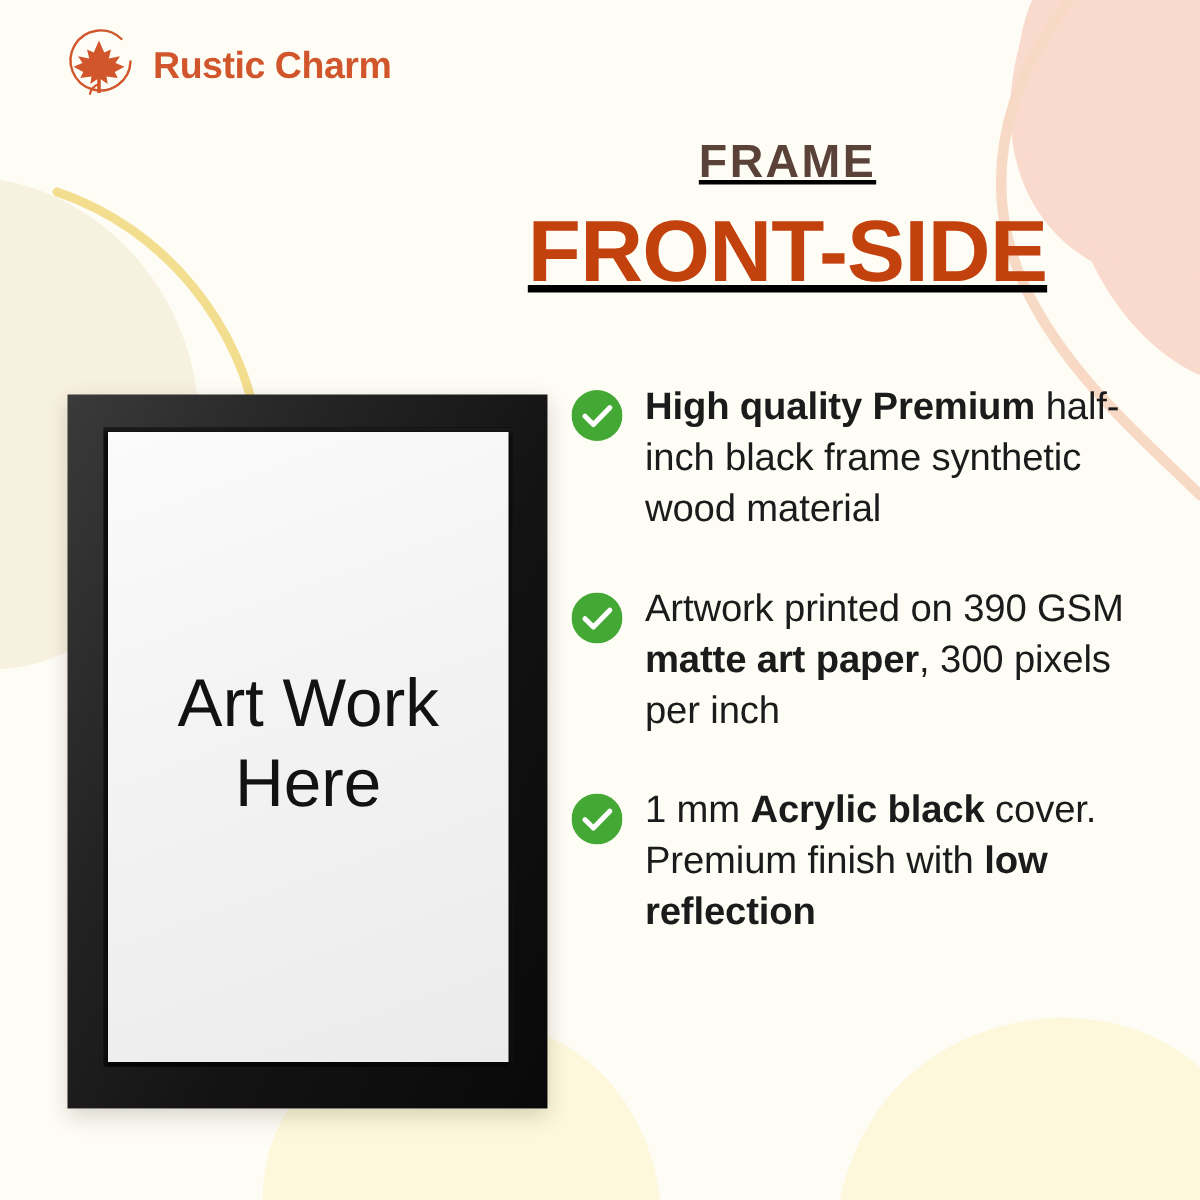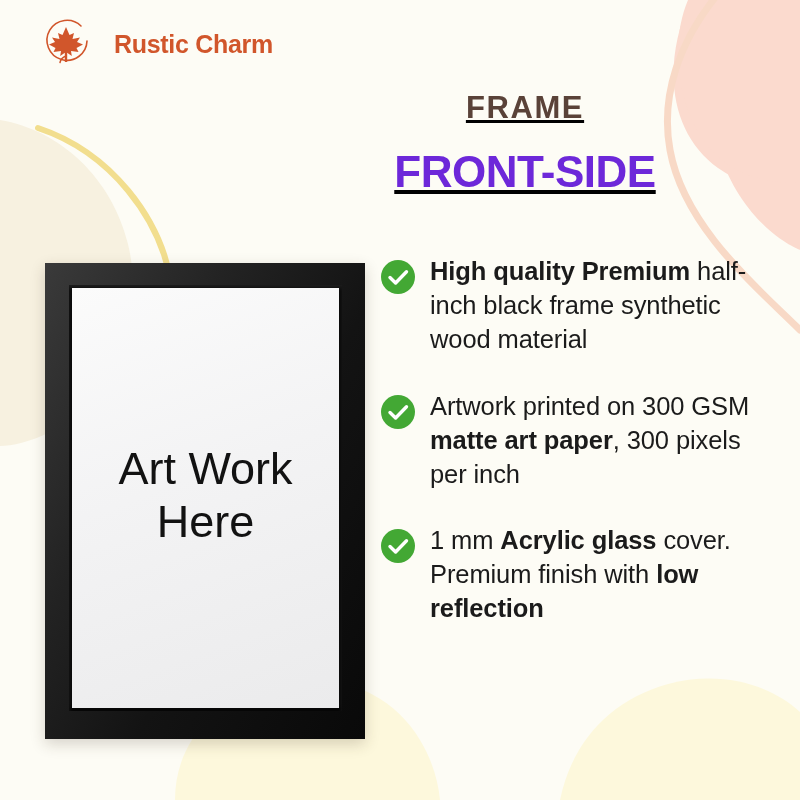--- a/index.html
+++ b/index.html
@@ -30,21 +30,21 @@
     pointer-events: none;
   }
 
   
   .logo-row {
     position: absolute;
     left: 38px;
     top: 16px;
     display: flex;
     align-items: center;
-    gap: 20px;
+    gap: 8px;
   }
   .logo-mark {
     width: 56px;
     height: 56px;
     flex: 0 0 auto;
   }
   .logo-text {
     font-size: 25px;
     font-weight: bold;
     color: #D1562B;
@@ -62,26 +62,26 @@
     text-decoration: underline;
   }
   .head-small {
     font-size: 31px;
     font-weight: bold;
     color: #5A4238;
     letter-spacing: 1.6px;
     line-height: 1.05;
   }
   .head-big {
-    font-size: 44px;
-    font-weight: bold;
-    color: #6d28d9;
+    font-size: 58px;
+    font-weight: bold;
+    color: #c2410c;
     letter-spacing: -0.5px;
     line-height: 1.12;
-    margin-top: 22px;
+    margin-top: 11px;
   }
 
   
   .frame-outer {
     position: absolute;
     left: 45px;
     top: 263px;
     width: 320px;
     height: 476px;
     background: linear-gradient(118deg, #3a3a3a 0%, #232323 32%, #131313 60%, #090909 100%);
@@ -207,24 +207,24 @@
           <circle cx="17" cy="17" r="17" fill="#43A834"></circle>
           <path d="M 9 17.5 L 14.6 23 L 25.5 11.8" fill="none" stroke="#ffffff" stroke-width="3.4" stroke-linecap="round" stroke-linejoin="round"></path>
         </svg>
         <div class="feature-text"><b>High quality Premium</b><span> half-inch black frame synthetic wood material</span></div>
       </div>
       <div class="feature">
         <svg class="check-icon" viewBox="0 0 34 34">
           <circle cx="17" cy="17" r="17" fill="#43A834"></circle>
           <path d="M 9 17.5 L 14.6 23 L 25.5 11.8" fill="none" stroke="#ffffff" stroke-width="3.4" stroke-linecap="round" stroke-linejoin="round"></path>
         </svg>
-        <div class="feature-text"><span>Artwork printed on 300 GSM </span><b>matte art paper</b><span>, 300 pixels per inch</span></div>
+        <div class="feature-text"><span>Artwork printed on 390 GSM </span><b>matte art paper</b><span>, 300 pixels per inch</span></div>
       </div>
       <div class="feature">
         <svg class="check-icon" viewBox="0 0 34 34">
           <circle cx="17" cy="17" r="17" fill="#43A834"></circle>
           <path d="M 9 17.5 L 14.6 23 L 25.5 11.8" fill="none" stroke="#ffffff" stroke-width="3.4" stroke-linecap="round" stroke-linejoin="round"></path>
         </svg>
-        <div class="feature-text"><span>1 mm </span><b>Acrylic glass</b><span> cover. Premium finish with </span><b>low reflection</b></div>
+        <div class="feature-text"><span>1 mm </span><b>Acrylic black</b><span> cover. Premium finish with </span><b>low reflection</b></div>
       </div>
     </div>
 
 </div>
 
 </body></html>

